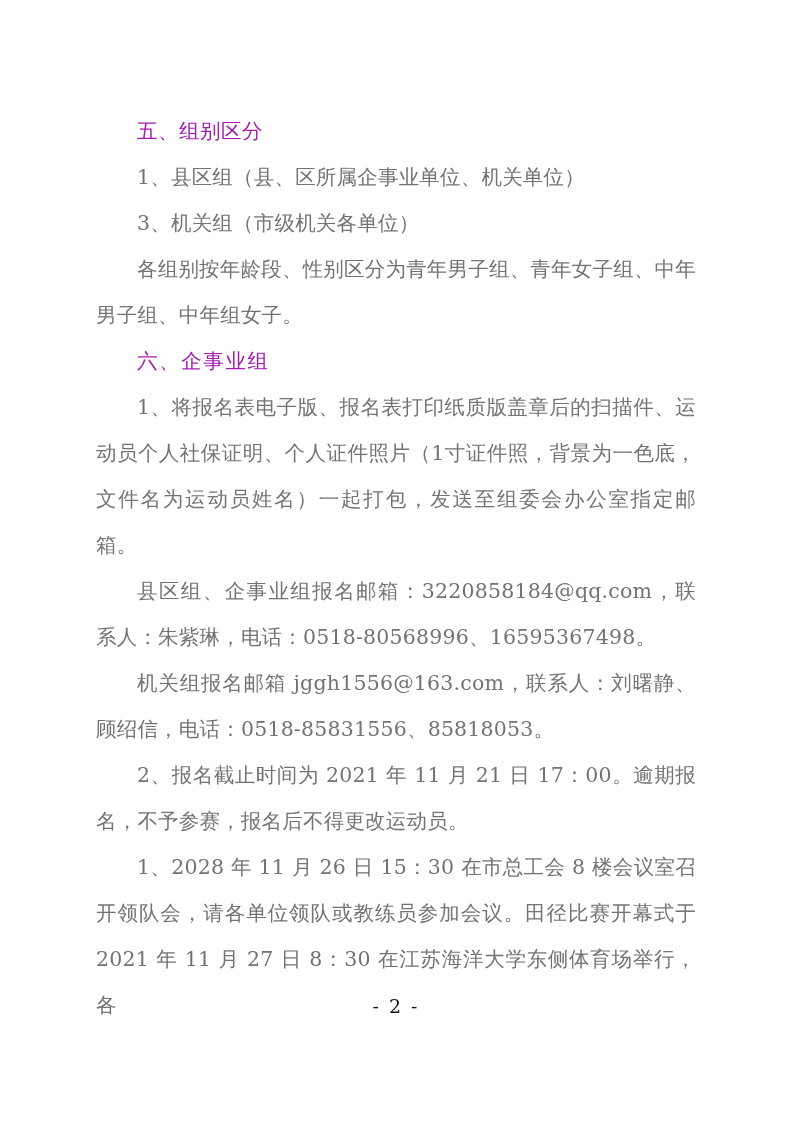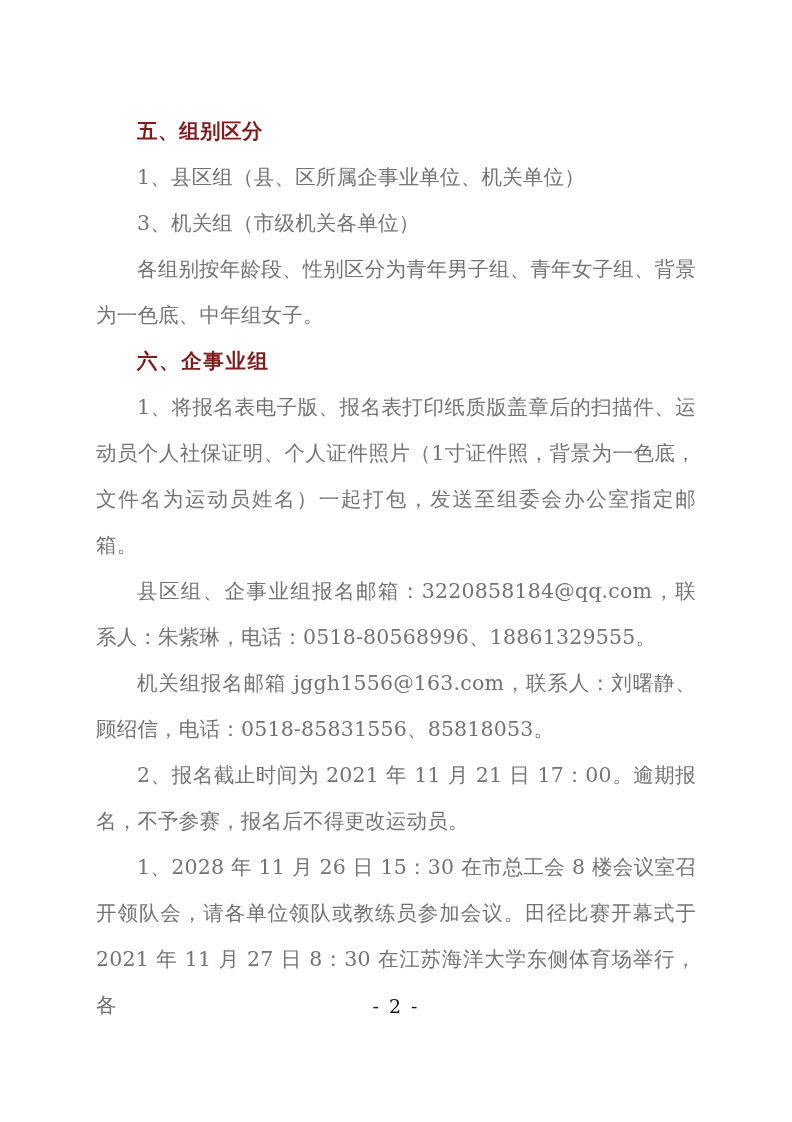--- a/index.html
+++ b/index.html
@@ -23,26 +23,26 @@
     height: 1122px;
     box-sizing: border-box;
     padding: 108px 96px 60px 96px;
   }
   .doc-body {
     width: 600px;
     margin: 0 auto;
   }
   .heading {
     font-size: 20.5px;
-    font-weight: 700;
+    font-weight: 400;
     line-height: 46px;
     letter-spacing: 0.5px;
     text-indent: 2em;
     margin: 0;
-    color: #7f1d1d;
+    color: #a21caf;
   }
   .heading.tight {
     letter-spacing: 1.6px;
   }
   .para {
     font-size: 20.5px;
     line-height: 46px;
     text-indent: 2em;
     margin: 0;
     letter-spacing: 0.2px;
@@ -64,25 +64,25 @@
 </style>
 </head>
 <body>
 
 <div class="page">
   <div class="doc-body">
 
     <p class="heading">五、组别区分</p>
     <p class="para">1、县区组（县、区所属企事业单位、机关单位）</p>
     <p class="para">3、机关组（市级机关各单位）</p>
-    <p class="para">各组别按年龄段、性别区分为青年男子组、青年女子组、背景为一色底、中年组女子。</p>
+    <p class="para">各组别按年龄段、性别区分为青年男子组、青年女子组、中年男子组、中年组女子。</p>
 
     <p class="heading tight">六、企事业组</p>
     <p class="para">1、将报名表电子版、报名表打印纸质版盖章后的扫描件、运动员个人社保证明、个人证件照片（1寸证件照，背景为一色底，文件名为运动员姓名）一起打包，发送至组委会办公室指定邮箱。</p>
-    <p class="para">县区组、企事业组报名邮箱：3220858184@qq.com，联系人：朱紫琳，电话：0518-80568996、18861329555。</p>
+    <p class="para">县区组、企事业组报名邮箱：3220858184@qq.com，联系人：朱紫琳，电话：0518-80568996、16595367498。</p>
     <p class="para">机关组报名邮箱 jggh1556@163.com，联系人：刘曙静、顾绍信，电话：0518-85831556、85818053。</p>
     <p class="para">2、报名截止时间为 2021 年 11 月 21 日 17：00。逾期报名，不予参赛，报名后不得更改运动员。</p>
 
     <p class="para">1、2028 年 11 月 26 日 15：30 在市总工会 8 楼会议室召开领队会，请各单位领队或教练员参加会议。田径比赛开幕式于 2021 年 11 月 27 日 8：30 在江苏海洋大学东侧体育场举行，各</p>
 
   </div>
   <div class="page-number">- 2 -</div>
 </div>
 
 </body></html>

